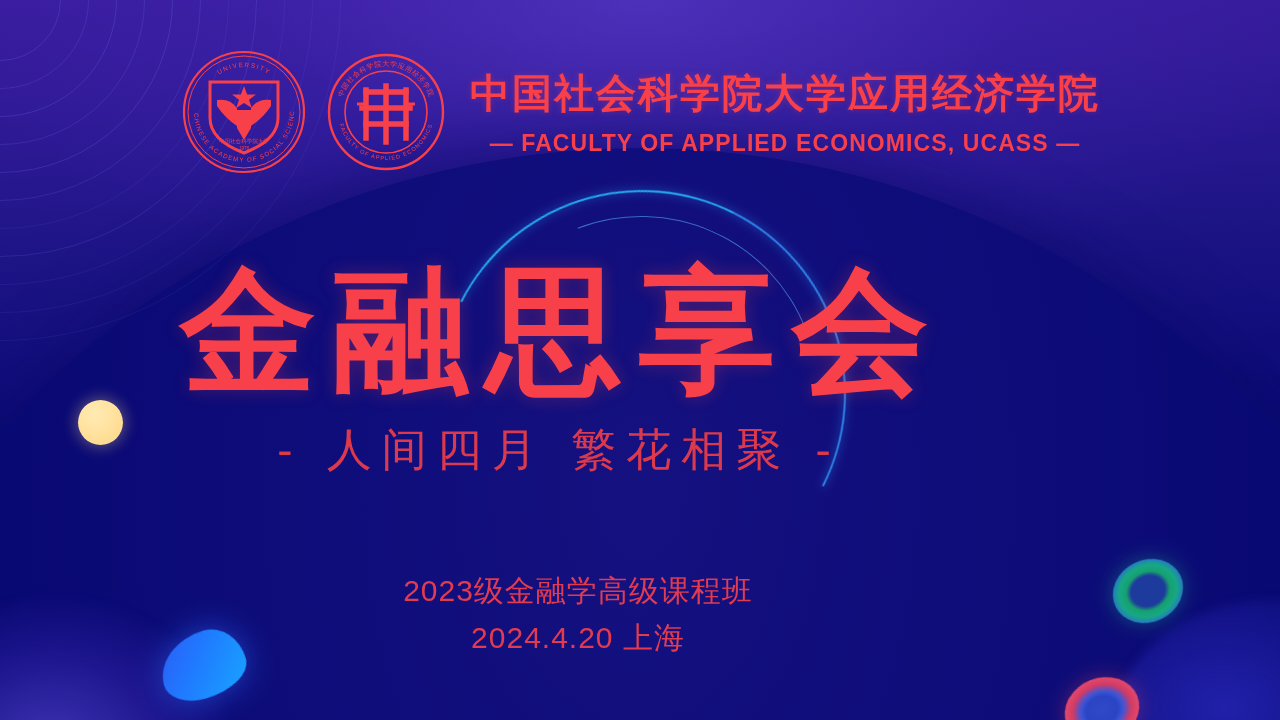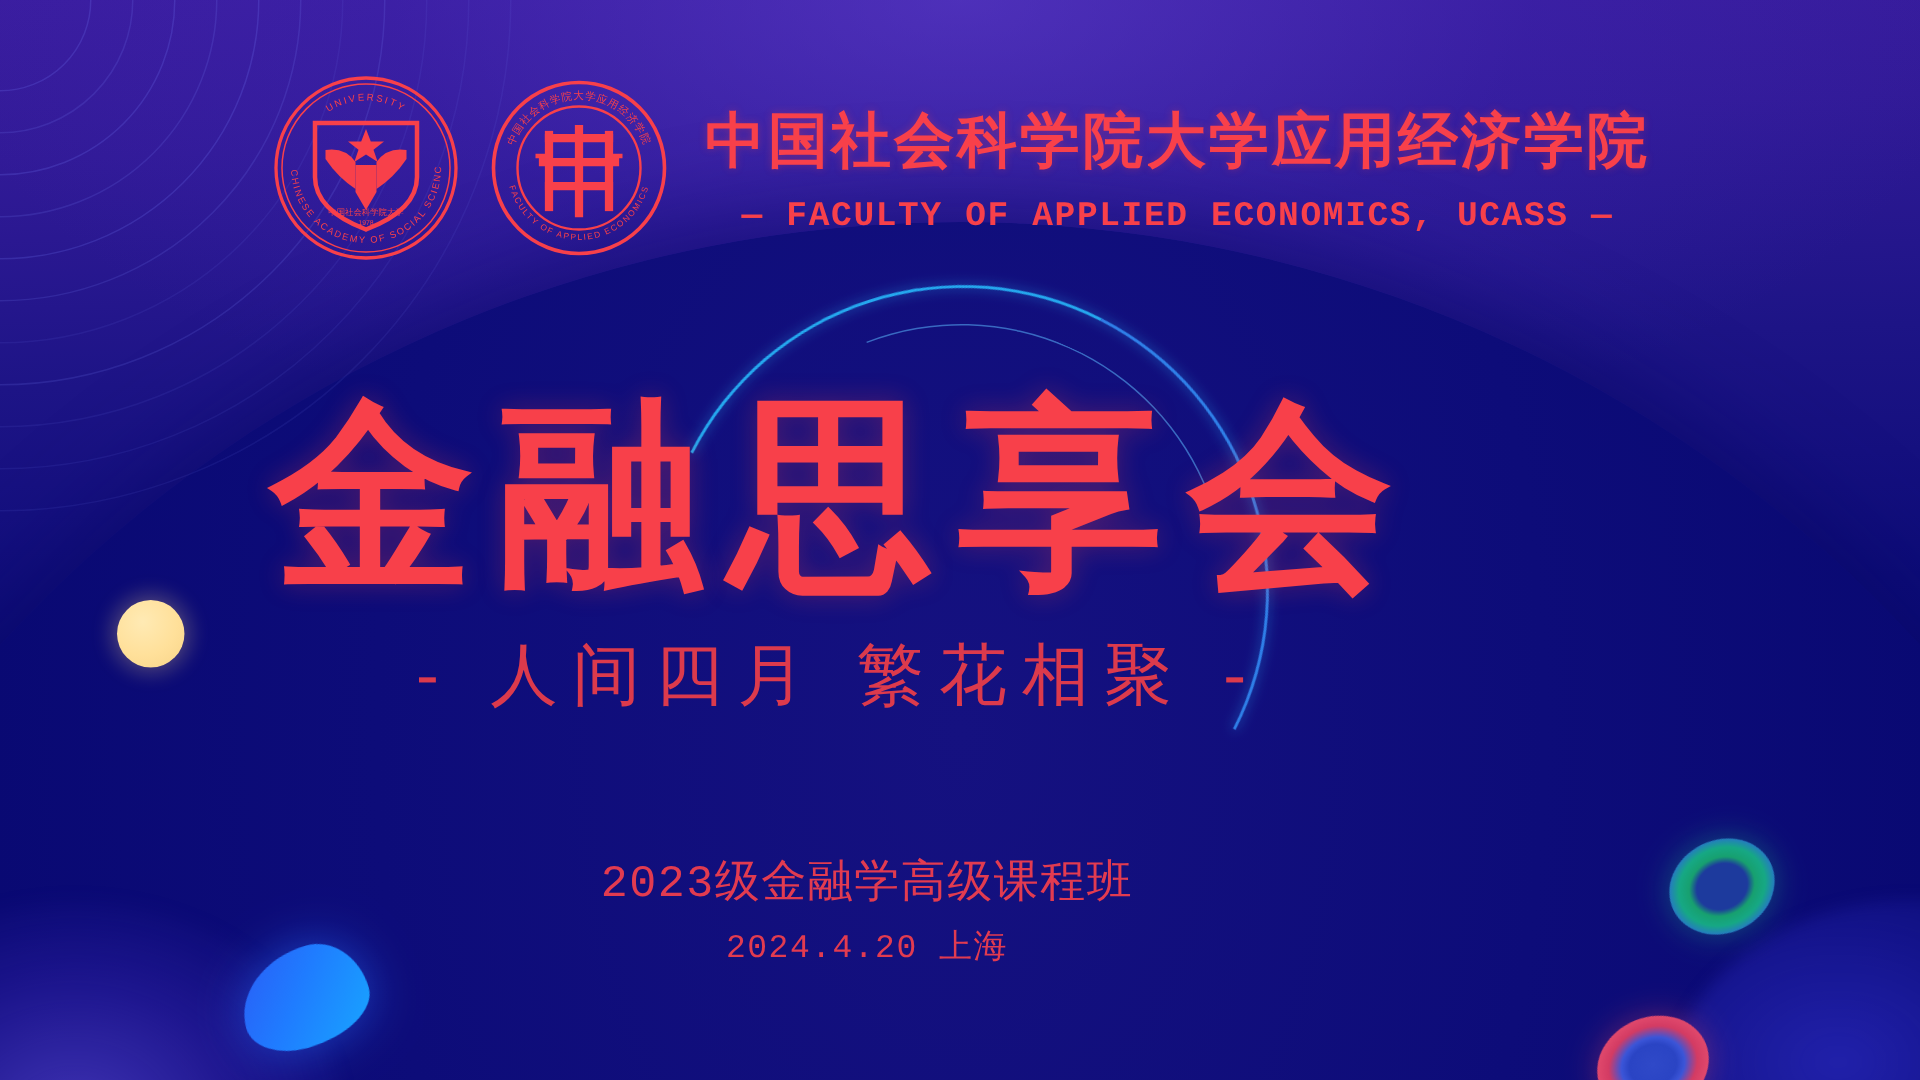--- a/index.html
+++ b/index.html
@@ -142,21 +142,20 @@
     white-space: nowrap;
     text-shadow: 0 0 6px rgba(248,64,74,0.30);
   }
   .school-en {
     color: #f8404a;
     font-size: 23px;
     letter-spacing: 1.1px;
     font-weight: 700;
     margin-top: 15px;
     white-space: nowrap;
-    font-family: Liberation Mono, monospace;
   }
 
   
   .title-block {
     position: absolute;
     left: 0; top: 262px;
     width: 1108px;
     text-align: center;
   }
   .main-title {
@@ -181,30 +180,29 @@
     white-space: nowrap;
   }
 
   
   .footer {
     position: absolute;
     left: 0; top: 572px;
     width: 1156px;
     text-align: center;
     color: #e23b50;
-    font-family: Liberation Mono, monospace;
   }
   .footer-line1 {
     font-size: 30px;
     letter-spacing: 1px;
     font-weight: 500;
     line-height: 1.25;
   }
   .footer-line2 {
-    font-size: 22px;
+    font-size: 30px;
     letter-spacing: 1px;
     font-weight: 500;
     margin-top: 9px;
     line-height: 1.25;
   }
 </style>
 </head>
 <body>
 
 <div id="poster">

